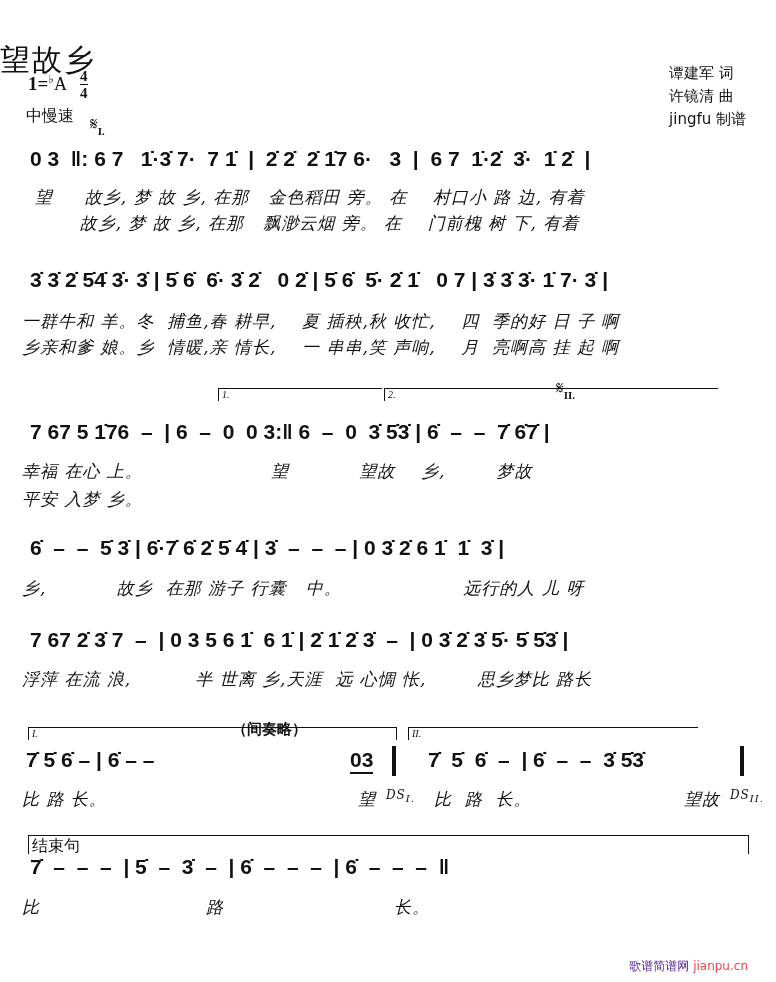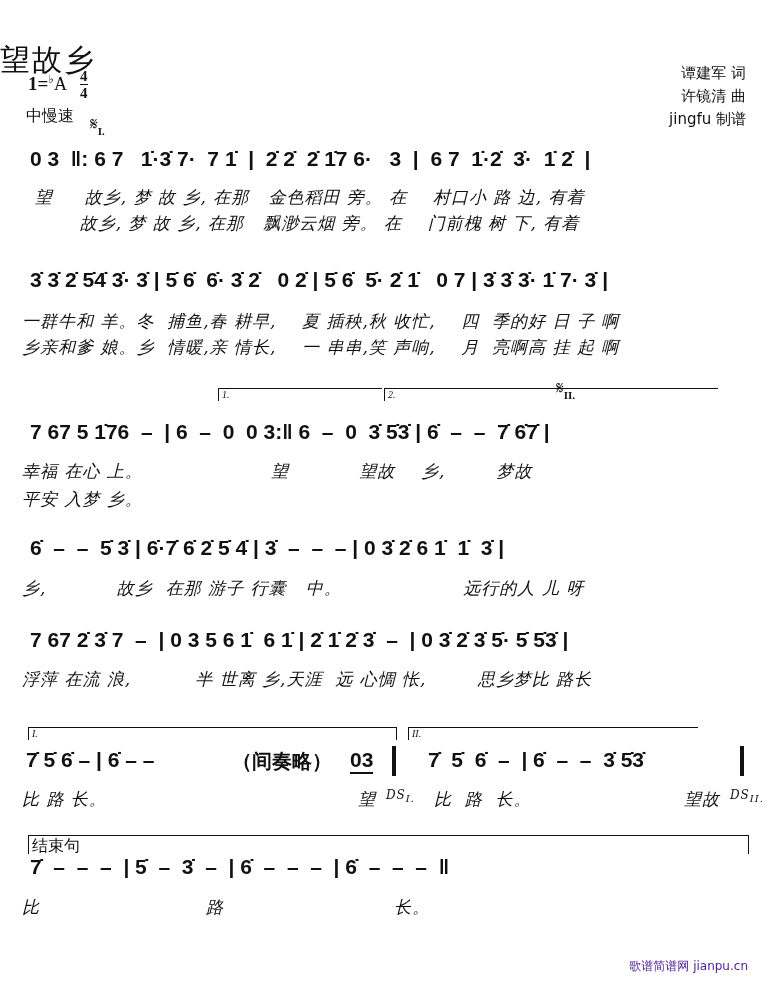--- a/index.html
+++ b/index.html
@@ -6,28 +6,28 @@
   body { width:776px; height:982px; position:relative; overflow:hidden; font-family:"DejaVu Sans", sans-serif; color:#111; }
   .abs { position:absolute; }
   .title { left:0; width:776px; top:40px; text-align:left; font-family:"DejaVu Serif", serif; font-size:30px; letter-spacing:2px; }
   .key { left:28px; top:72px; font-family:"Liberation Serif", serif; font-size:18px; }
   .key b { font-size:19px; }
   .flat { font-size:12px; vertical-align:super; }
   .timesig { left:80px; top:68px; font-family:"Liberation Serif", serif; font-weight:bold; font-size:15px; line-height:16px; text-align:center; }
   .tempo { left:26px; top:106px; font-size:16px; }
   .segno { font-family:"Liberation Serif", serif; font-size:18px; }
   .segno sub { font-size:11px; font-weight:bold; }
-  .credits { right:30px; top:62px; text-align:right; font-size:15px; line-height:23px; }
+  .credits { right:30px; top:62px; font-size:15px; line-height:23px; }
   .row-notes { left:30px; height:28px; font-family:"Liberation Sans", sans-serif; font-weight:bold; font-size:21px; white-space:pre; }
   .lyric { left:22px; font-family:"DejaVu Serif", serif; font-size:17px; white-space:pre; letter-spacing:1px;font-style:italic; }
   .dbl { width:5px; height:30px; border-left:4px solid #111; }
   .volta { border-top:1px solid #111; border-left:1px solid #111; height:12px; font-size:10px; font-family:"Liberation Serif", serif; font-style:italic; padding-left:3px; }
   .volta.r { border-right:1px solid #111; }
   .watermark { right:28px; top:958px; font-size:12px; color:#888; }
-  .watermark span { color:#4c1d95; }
+  .watermark span { color:#ef4444; }
   .ul { border-bottom:2px solid #111; }
 </style>
 </head>
 <body>
 
 <div class="abs title">望故乡</div>
 
 <div class="abs key">
   <b>1=</b><span class="flat">♭</span><span>A</span>
 </div>
@@ -61,21 +61,21 @@
 
 <div class="abs row-notes" style="top:536px;">6̇  –  –  5̇ 3̇ | 6̇·7̇ 6̇ 2̇ 5̇ 4̇ | 3̇  –  –  – | 0 3̇ 2̇ 6 1̇  1̇  3̇ |</div>
 <div class="abs lyric" style="top:577px;">乡,           故乡  在那 游子 行囊   中。                   远行的人 儿 呀</div>
 
 <div class="abs row-notes" style="top:628px;">7 67 2̇ 3̇ 7  –  | 0 3 5 6 1̇  6 1̇ | 2̇ 1̇ 2̇ 3̇  –  | 0 3̇ 2̇ 3̇ 5̇· 5̇ 5̇3̇ |</div>
 <div class="abs lyric" style="top:668px;">浮萍 在流 浪,          半 世离 乡,天涯  远 心惆 怅,        思乡梦比 路长</div>
 
 <div class="abs volta r" style="left:28px;top:727px;width:364px;">I.</div>
 <div class="abs volta" style="left:408px;top:727px;width:286px;">II.</div>
 <div class="abs row-notes" style="top:748px;left:26px;">7̇ 5̇ 6̇ – | 6̇ – –</div>
-<div class="abs row-notes" style="top:748px;left:232px;font-size:20px;">（间奏略）</div>
+<div class="abs row-notes" style="top:720px;left:232px;font-size:15px;">（间奏略）</div>
 <div class="abs row-notes ul" style="top:748px;left:350px;height:24px;">03</div>
 <div class="abs dbl" style="left:392px;top:746px;"></div>
 <div class="abs row-notes" style="top:748px;left:428px;">7̇  5̇  6̇  –  | 6̇  –  –  3̇ 5̇3̇</div>
 <div class="abs dbl" style="left:740px;top:746px;"></div>
 <div class="abs lyric" style="top:788px;">比 路 长。</div>
 <div class="abs lyric" style="top:788px;left:358px;">望</div>
 <div class="abs lyric" style="top:788px;left:386px;font-style:italic;font-size:12px;"><span>DS</span><sub>I.</sub></div>
 <div class="abs lyric" style="top:788px;left:434px;">比  路  长。</div>
 <div class="abs lyric" style="top:788px;left:684px;">望故</div>
 <div class="abs lyric" style="top:788px;left:730px;font-style:italic;font-size:12px;"><span>DS</span><sub>II.</sub></div>

